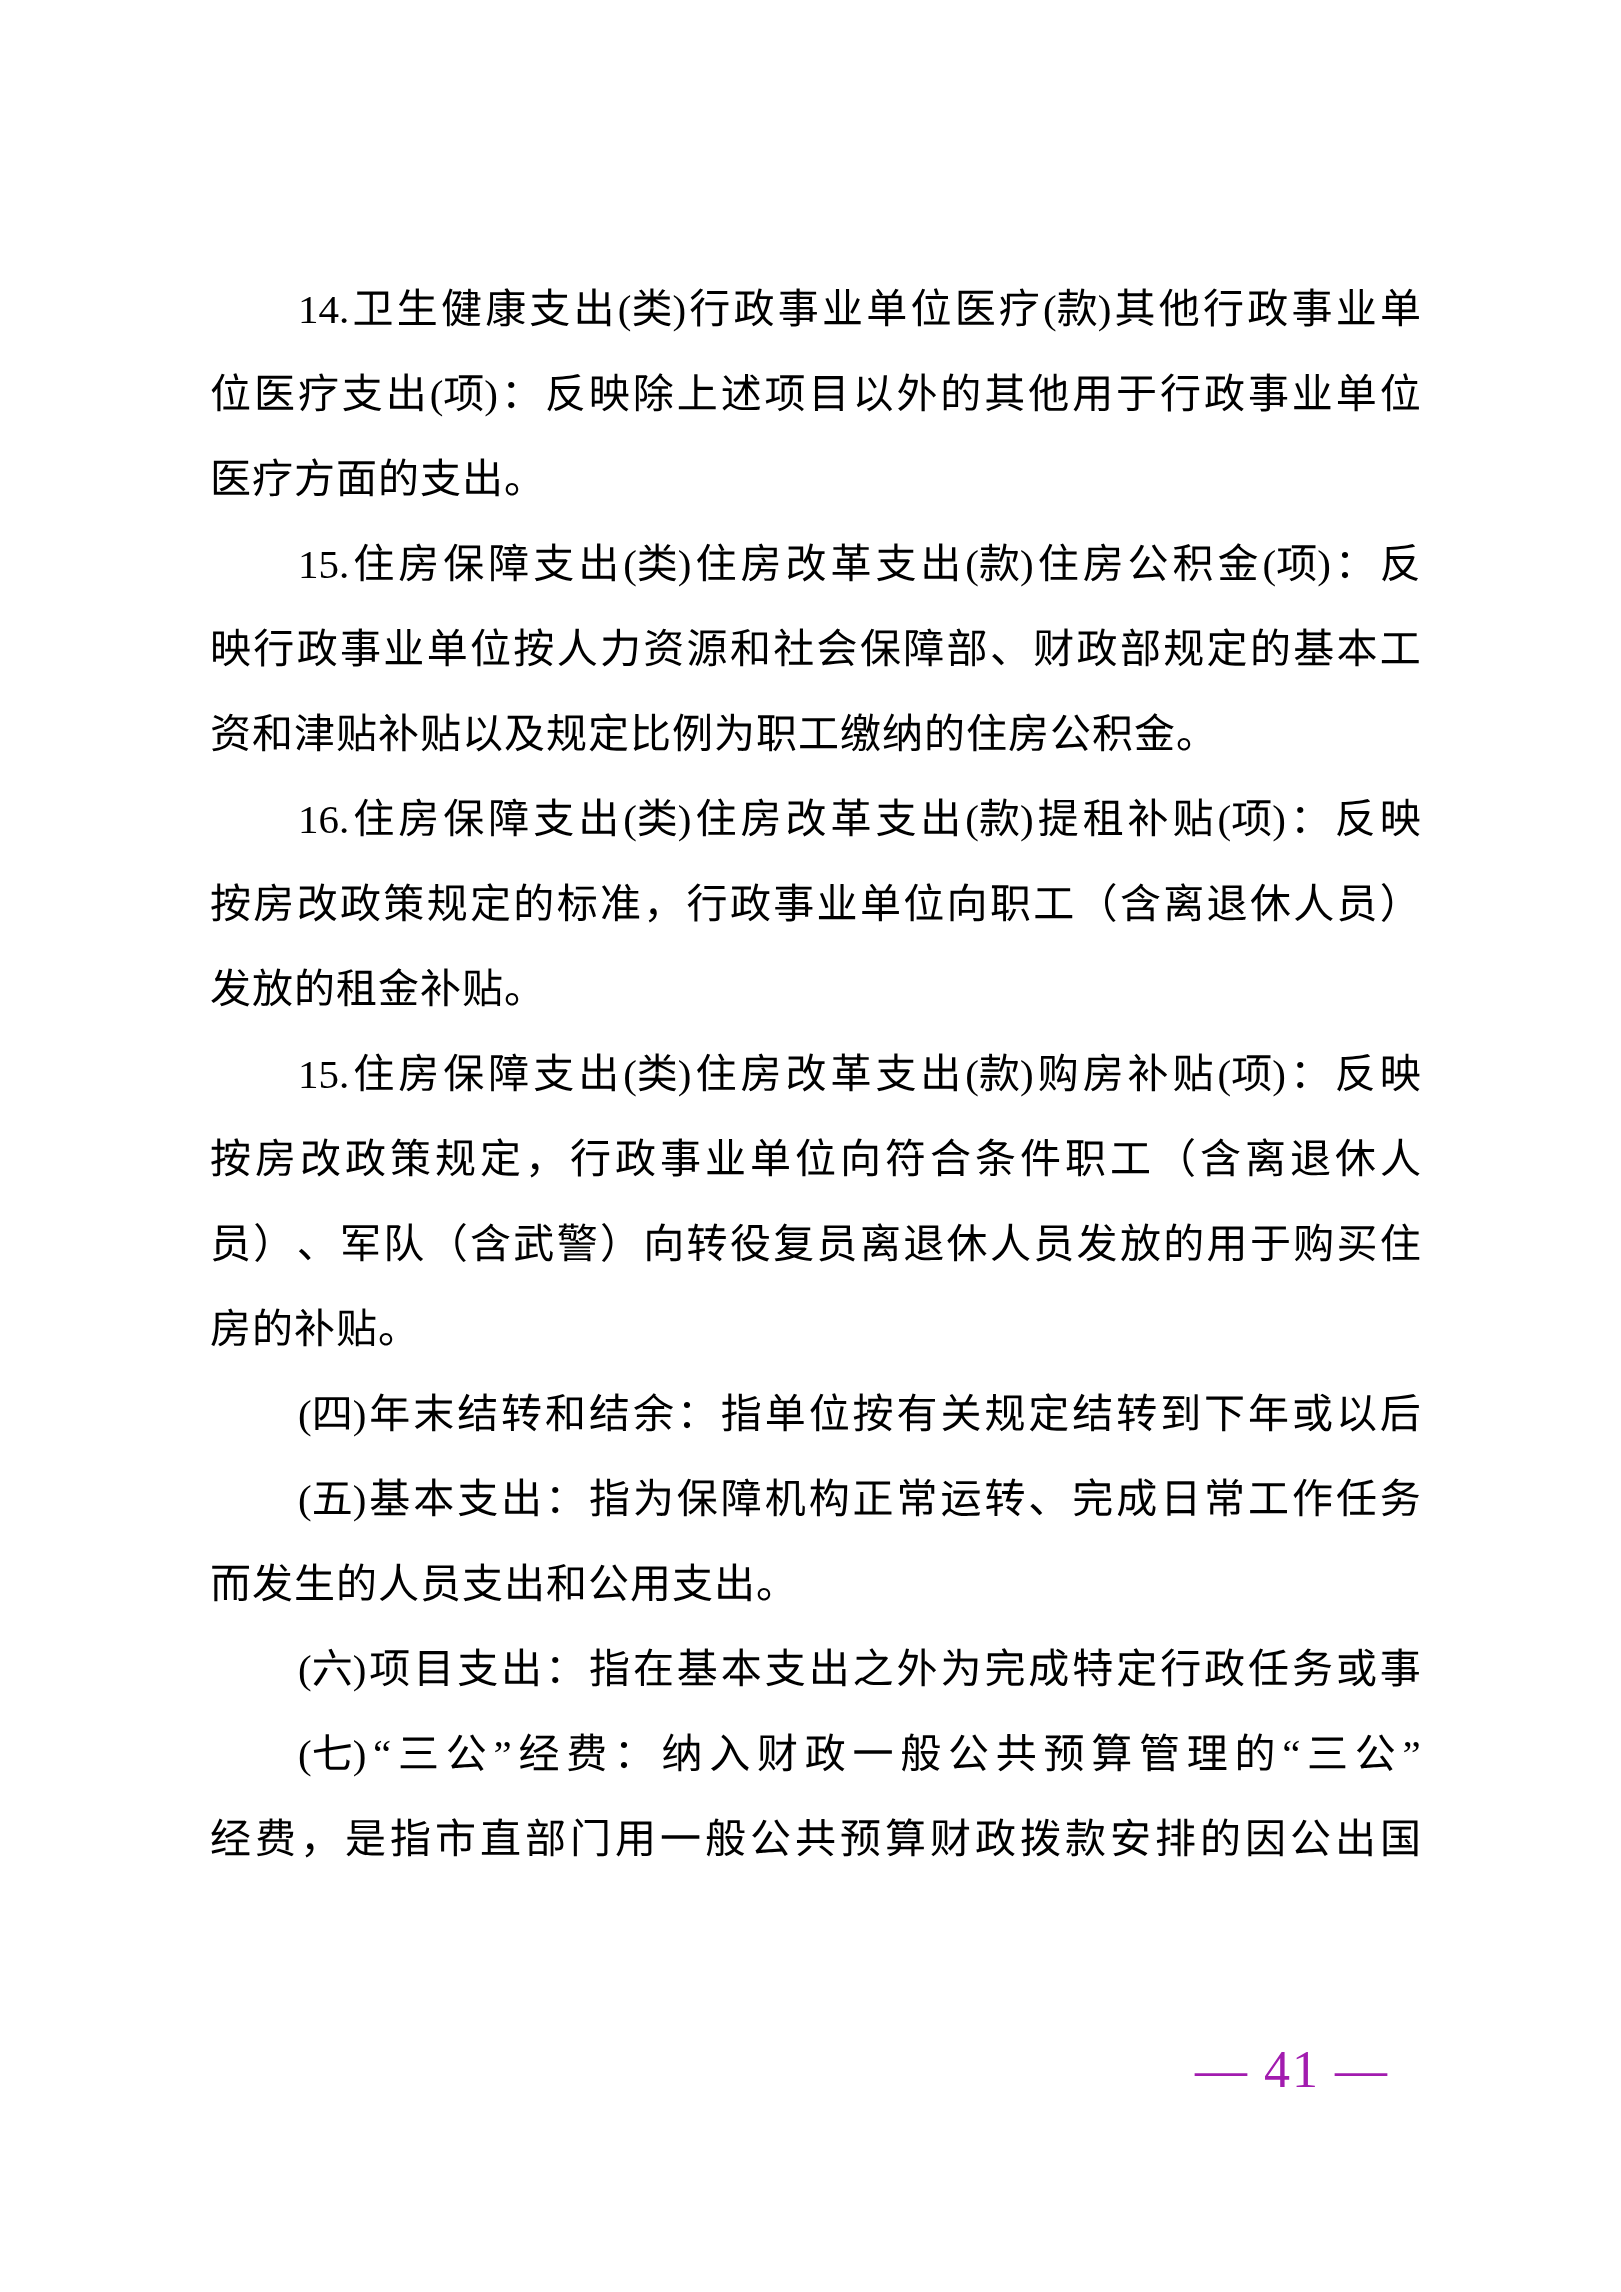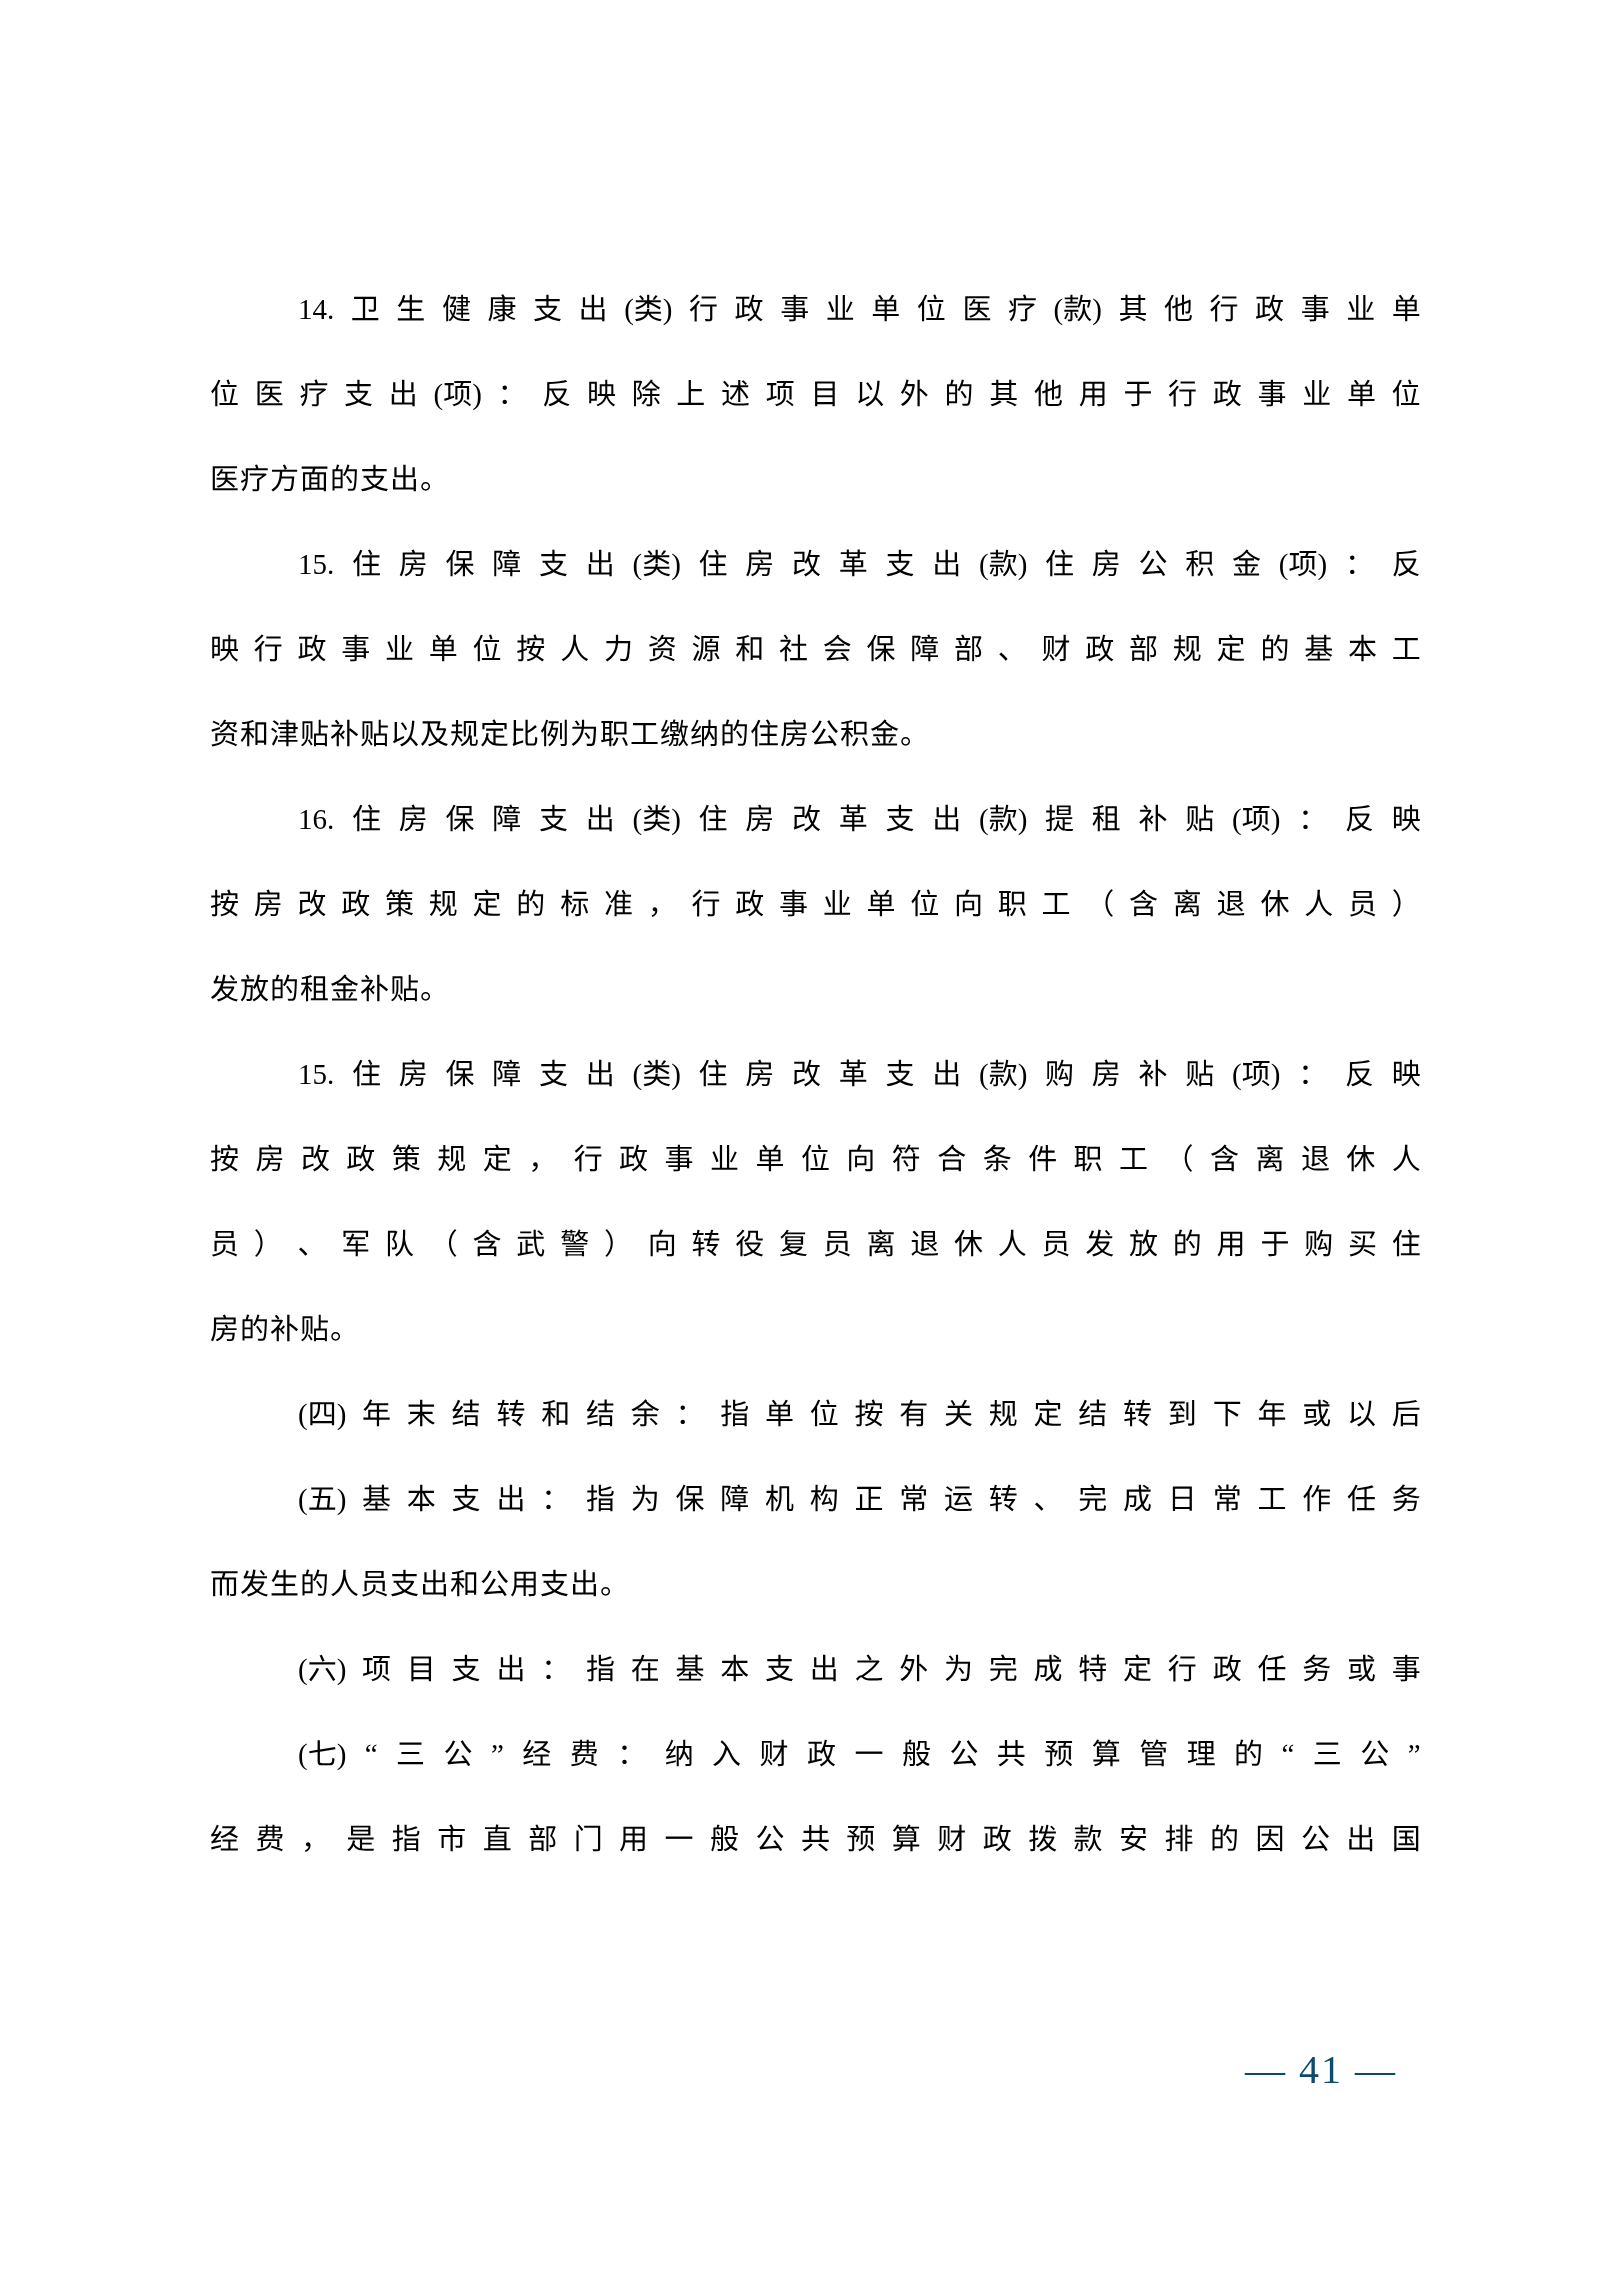--- a/index.html
+++ b/index.html
@@ -15,21 +15,21 @@
     background: #ffffff;
     overflow: hidden;
     font-family: "Liberation Serif", "DejaVu Serif", serif;
     color: #000000;
   }
   .text-block {
     position: absolute;
     left: 210px;
     top: 267px;
     width: 1211px;
-    font-size: 29px;
+    font-size: 41px;
     color: #000000;
   }
   .para {
     margin: 0;
     padding: 0;
   }
   .line {
     height: 85px;
     line-height: 85px;
     white-space: nowrap;
@@ -47,26 +47,26 @@
     display: inline-block;
     white-space: nowrap;
   }
   
   .line.first {
     padding-left: 88px;
   }
   .page-number {
     position: absolute;
     top: 2042px;
-    right: 224px;
+    right: 232px;
     height: 55px;
     line-height: 55px;
-    font-size: 40px;
+    font-size: 52px;
     letter-spacing: 2px;
-    color: #0c4a6e;
+    color: #a21caf;
   }
 </style>
 </head>
 <body>
 
 <div class="page">
   <div class="text-block">
       <div class="para">
         <div class="line first just">
           <span>14.</span>

